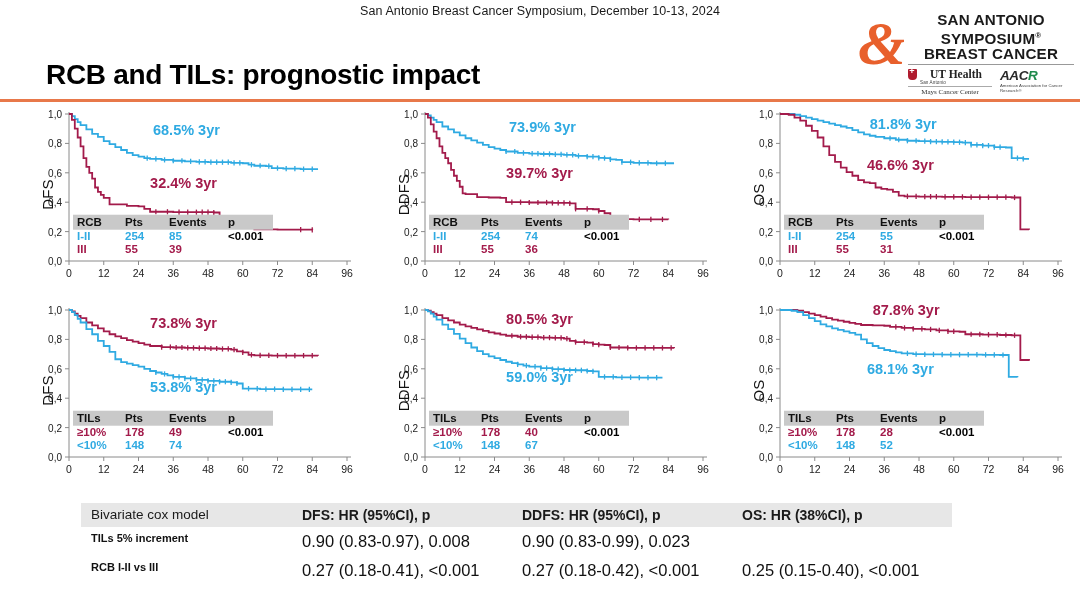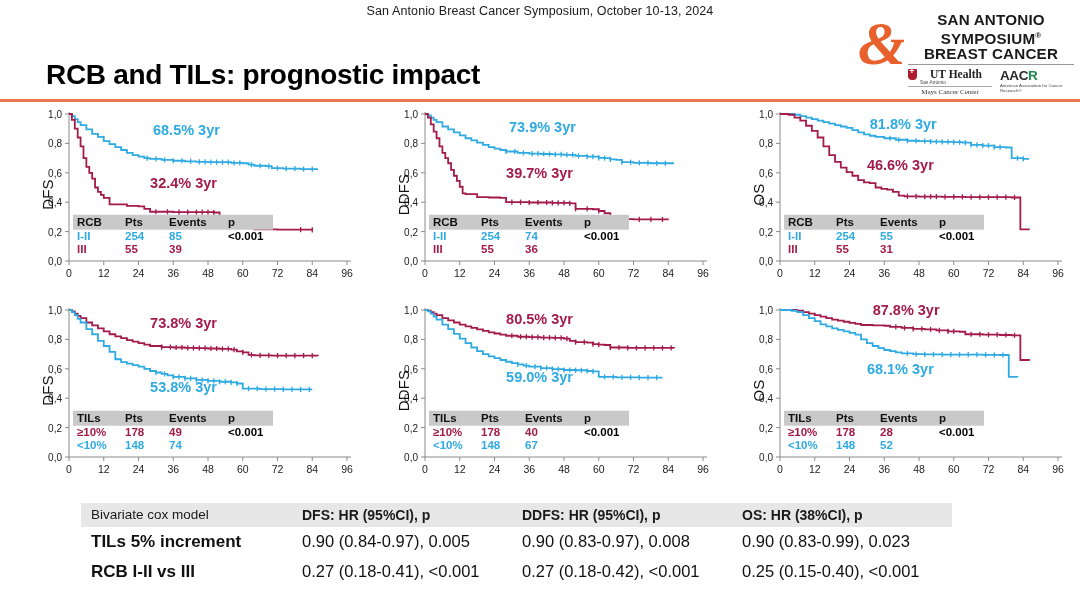--- a/index.html
+++ b/index.html
@@ -94,21 +94,21 @@
     font-family: "Liberation Serif", serif;
     font-size: 11.5px; font-weight: bold; color: #222;
   }
   .uth-s1 { font-size: 4.6px; color: #444; letter-spacing: .1px; margin-left: 12px; }
   .uth-s2 {
     font-family: "Liberation Serif", serif;
     font-size: 7px; color: #333; text-align: center;
     border-top: .6px solid #aaa; margin-top: 1px; padding-top: .5px;
   }
   .aacr { width: 72px; }
-  .aacr-name { font-size: 13.5px; font-weight: bold; color: #2a2a2a; letter-spacing: -.4px; }
+  .aacr-name { font-size: 13.5px; font-weight: bold; color: #2a2a2a; letter-spacing: -.4px; font-style: italic; }
   .aacr-name .r { color: #1f8a4c; }
   .aacr-s { font-size: 4.3px; color: #444; line-height: 5.4px; }
 
   .rule {
     position: absolute;
     left: 0; top: 99px; width: 1080px; height: 3px;
     background: #E8784A;
   }
 
   
@@ -139,30 +139,30 @@
     font-size: 14px;
     color: #1a1a1a;
     padding: 4px 0 4px 10px;
   }
   .cox-cell {
     font-size: 16.5px;
     color: #111;
     padding: 5px 0 5px 10px;
     white-space: nowrap;
   }
-  .c0 { width: 211px; font-weight: bold; font-size: 17px; }
+  .c0 { width: 211px; font-weight: bold; font-size: 11px; }
   .c1, .c2, .c3 { width: 220px; }
   .cox-head .c0 { font-size: 13.5px; font-weight: normal; }
 </style>
 </head>
 <body>
 
 <div id="slide">
 
-  <div class="sbcs-header">San Antonio Breast Cancer Symposium, October 10-13, 2024</div>
+  <div class="sbcs-header">San Antonio Breast Cancer Symposium, December 10-13, 2024</div>
 
   <h1 class="slide-title">RCB and TILs: prognostic impact</h1>
 
   <div class="logo-block">
     <div class="logo-mark">&amp;</div>
     <div class="logo-text">
       <div>SAN ANTONIO</div>
       <div><span>SYMPOSIUM</span><span style="font-size:8px;vertical-align:super">®</span></div>
       <div>BREAST CANCER</div>
     </div>
@@ -734,21 +734,20 @@
 
   <div class="cox">
     <div class="cox-row cox-head">
       <div class="cox-cell c0">Bivariate cox model</div>
       <div class="cox-cell c1">DFS: HR (95%CI), p</div>
       <div class="cox-cell c2">DDFS: HR (95%CI), p</div>
       <div class="cox-cell c3">OS: HR (38%CI), p</div>
     </div>
     <div class="cox-row">
       <div class="cox-cell c0">TILs 5% increment</div>
-      <div class="cox-cell c1">0.90 (0.84-0.97), 0.005</div>
       <div class="cox-cell c2">0.90 (0.83-0.97), 0.008</div>
       <div class="cox-cell c3">0.90 (0.83-0.99), 0.023</div>
     </div>
     <div class="cox-row">
       <div class="cox-cell c0">RCB I-II vs III</div>
       <div class="cox-cell c1">0.27 (0.18-0.41), &lt;0.001</div>
       <div class="cox-cell c2">0.27 (0.18-0.42), &lt;0.001</div>
       <div class="cox-cell c3">0.25 (0.15-0.40), &lt;0.001</div>
     </div>
   </div>

